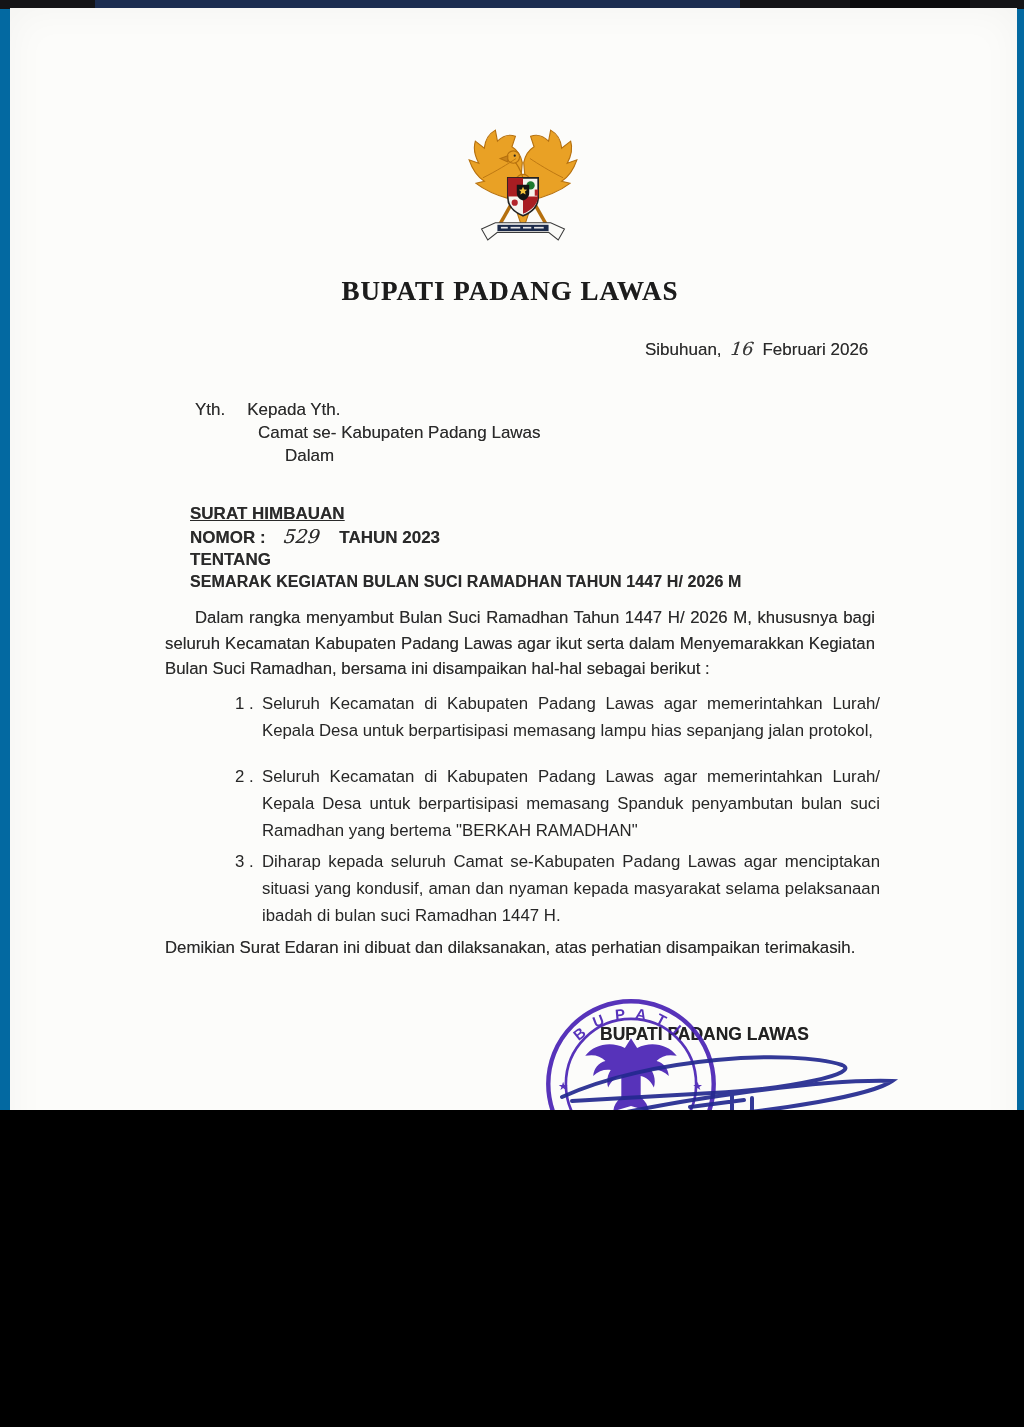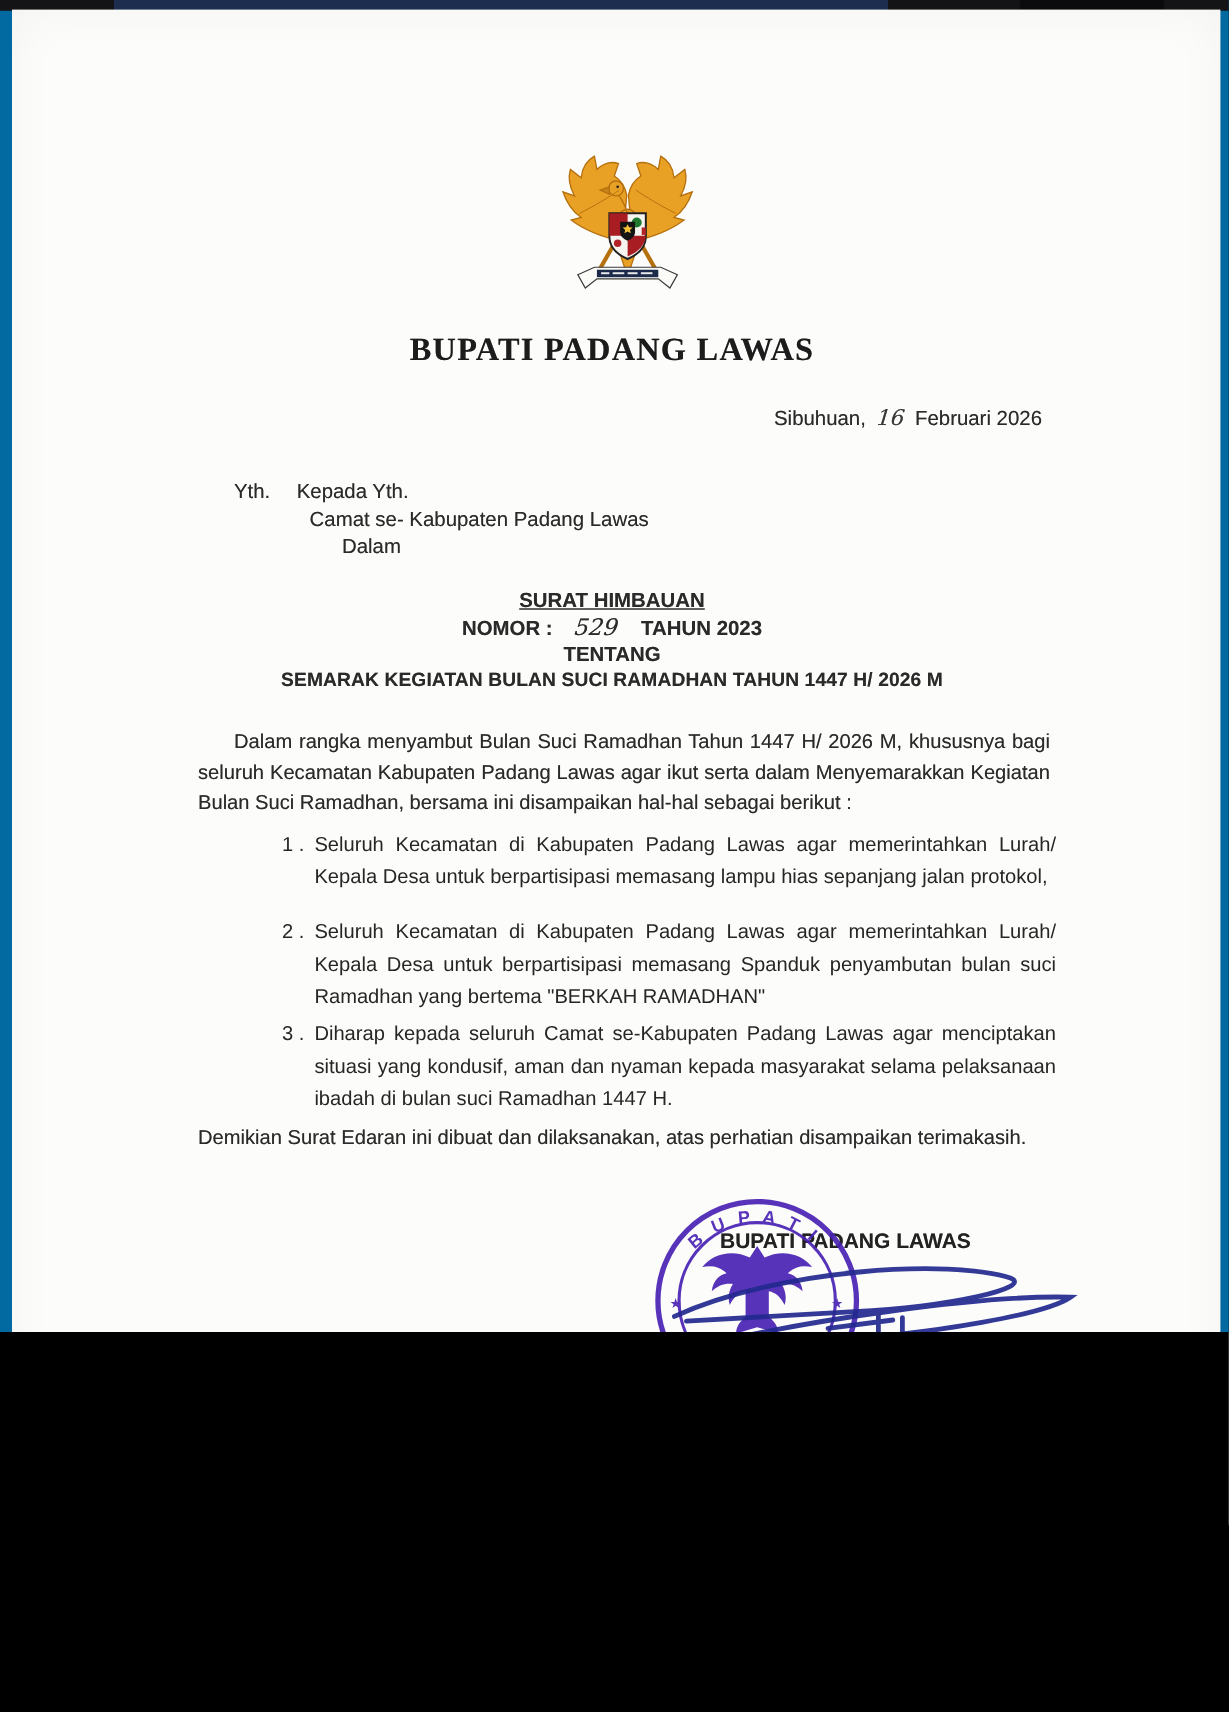--- a/index.html
+++ b/index.html
@@ -23,21 +23,21 @@
   .handwritten{font-family:"DejaVu Serif",serif;font-style:italic;transform:skewX(-6deg);
                font-size:18px;color:#3a3a3a;}
 
   
   .recipient{left:185px;top:390px;font-size:17px;line-height:23px;}
   .rec-row1{display:flex;gap:22px;}
   .rec-indent{margin-left:63px;}
   .rec-indent2{margin-left:90px;}
 
   
-  .subject{left:180px;top:482px;width:640px;text-align:center;font-weight:700;font-size:17px;line-height:22px;}
+  .subject{left:180px;top:495px;width:640px;text-align:left;font-weight:700;font-size:17px;line-height:22px;}
   .subj-title{text-decoration:underline;}
   .subj-about{font-size:16px;letter-spacing:.1px;}
   .nomor-val{font-family:"DejaVu Serif",serif;font-style:italic;font-weight:400;font-size:19px;
              display:inline-block;transform:skewX(-7deg);margin:0 14px;}
 
   
   .opening{left:155px;top:597px;width:710px;font-size:16.8px;line-height:25.5px;
            text-align:justify;text-indent:30px;}
   .item{position:absolute;font-size:16.8px;line-height:27px;}
   .item .num{position:absolute;left:0;top:0;width:26px;}

